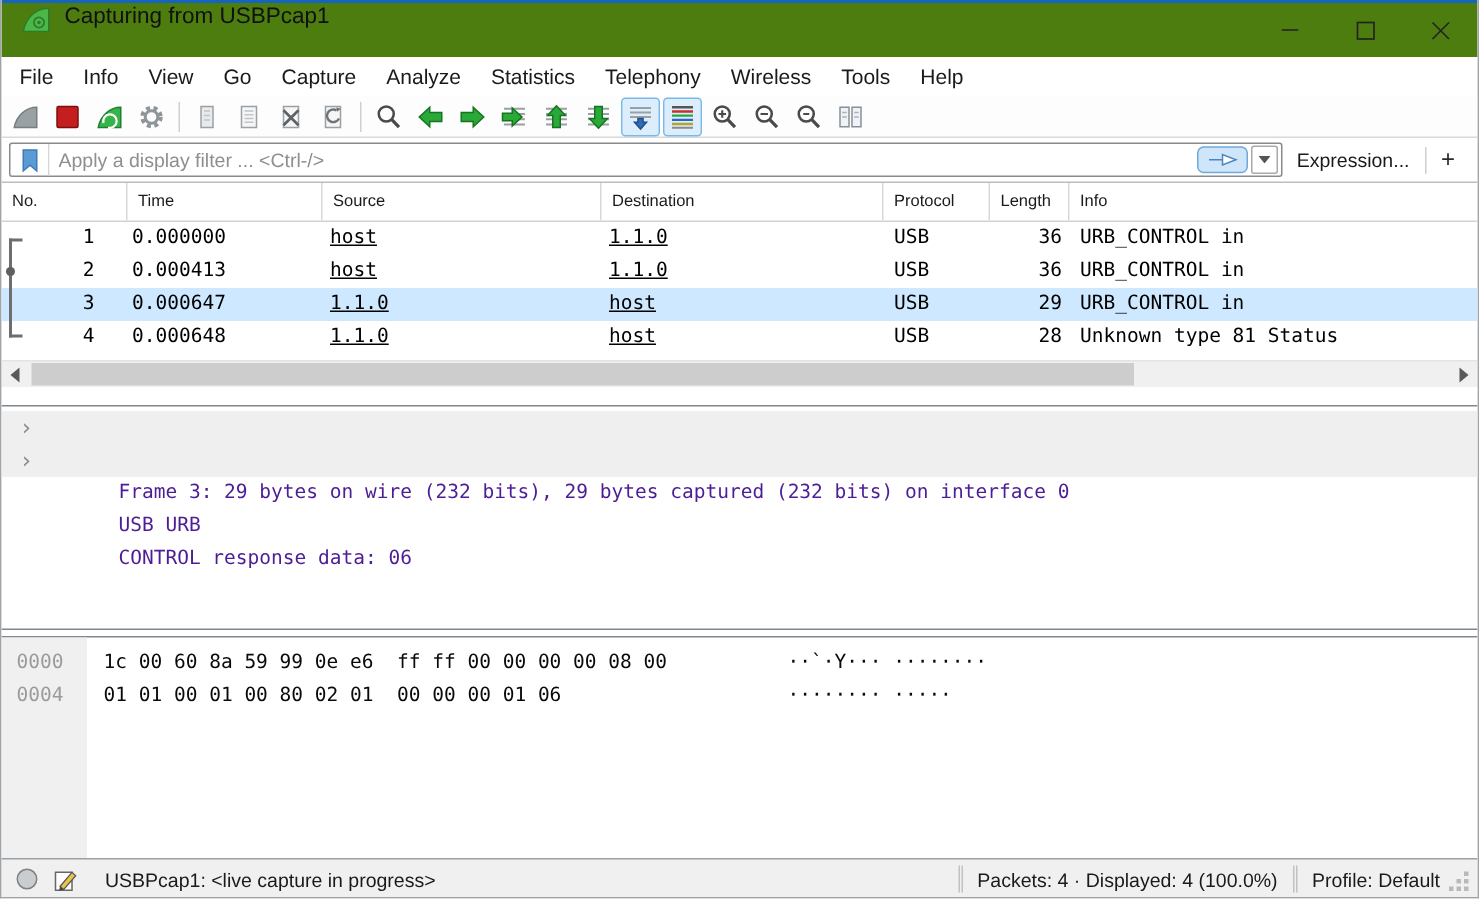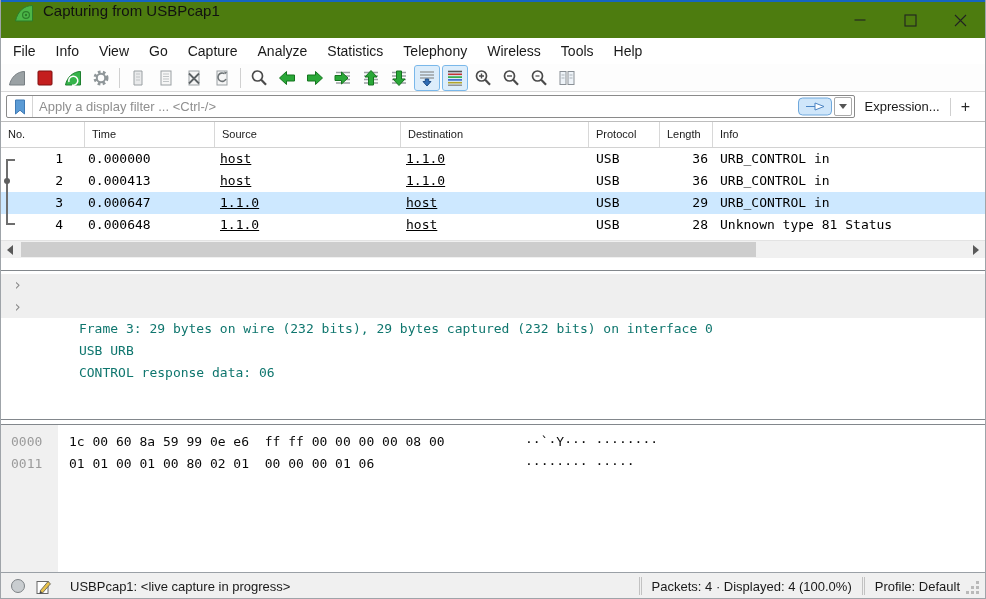--- a/index.html
+++ b/index.html
@@ -68,21 +68,21 @@
   .tri-right { border-top:5px solid transparent; border-bottom:5px solid transparent; border-left:6px solid #5a5a5a; }
 
   .splitter { height:12px; background:#ffffff; flex:none; }
   .splitter2 { height:4px; background:#ffffff; flex:none; }
 
   
   .details { height:150px; flex:none; background:#ffffff; border-top:1px solid #82878c; border-bottom:1px solid #82878c; font-family:"DejaVu Sans Mono","Liberation Mono",monospace; font-size:13px; padding-top:3px; }
   .det-row { height:22px; line-height:22px; position:relative; white-space:pre; }
   .det-row:nth-child(1), .det-row:nth-child(2) { background:#efefef; }
   .det-expander { position:absolute; left:12px; top:0; color:#8a8a8a; font-size:15px; }
-  .det-text { margin-left:31px; color:#0f766e; }
+  .det-text { margin-left:31px; color:#4c1d95; }
 
   
   .bytes { height:148px; flex:none; background:#ffffff; border-top:1px solid #82878c; position:relative; font-family:"DejaVu Sans Mono","Liberation Mono",monospace; font-size:13px; padding-top:6px; }
   .offset-strip { position:absolute; left:0; top:0; bottom:0; width:57px; background:#f0f0f0; }
   .hex-line { height:22px; line-height:22px; position:relative; }
   .hex-offset { position:absolute; left:10px; color:#9b9b9b; }
   .hex-bytes { position:absolute; left:68px; color:#0a0a0a; white-space:pre; }
   .hex-ascii { position:absolute; left:524px; color:#0a0a0a; white-space:pre; }
 
   
@@ -377,21 +377,21 @@
   <div class="splitter2"></div>
 
   <div class="bytes">
     <div class="offset-strip"></div>
     <div class="hex-line">
       <span class="hex-offset">0000</span>
       <span class="hex-bytes">1c 00 60 8a 59 99 0e e6  ff ff 00 00 00 00 08 00</span>
       <span class="hex-ascii">··`·Y··· ········</span>
     </div>
     <div class="hex-line">
-      <span class="hex-offset">0011</span>
+      <span class="hex-offset">0004</span>
       <span class="hex-bytes">01 01 00 01 00 80 02 01  00 00 00 01 06</span>
       <span class="hex-ascii">········ ·····</span>
     </div>
   </div>
 
   <div class="statusbar">
     <div class="sb-icon">
       <svg width="16" height="16" viewBox="0 0 16 16">
           <circle cx="8" cy="8" r="6.5" fill="#c9cdd0" stroke="#7c8185"></circle>
         </svg>

